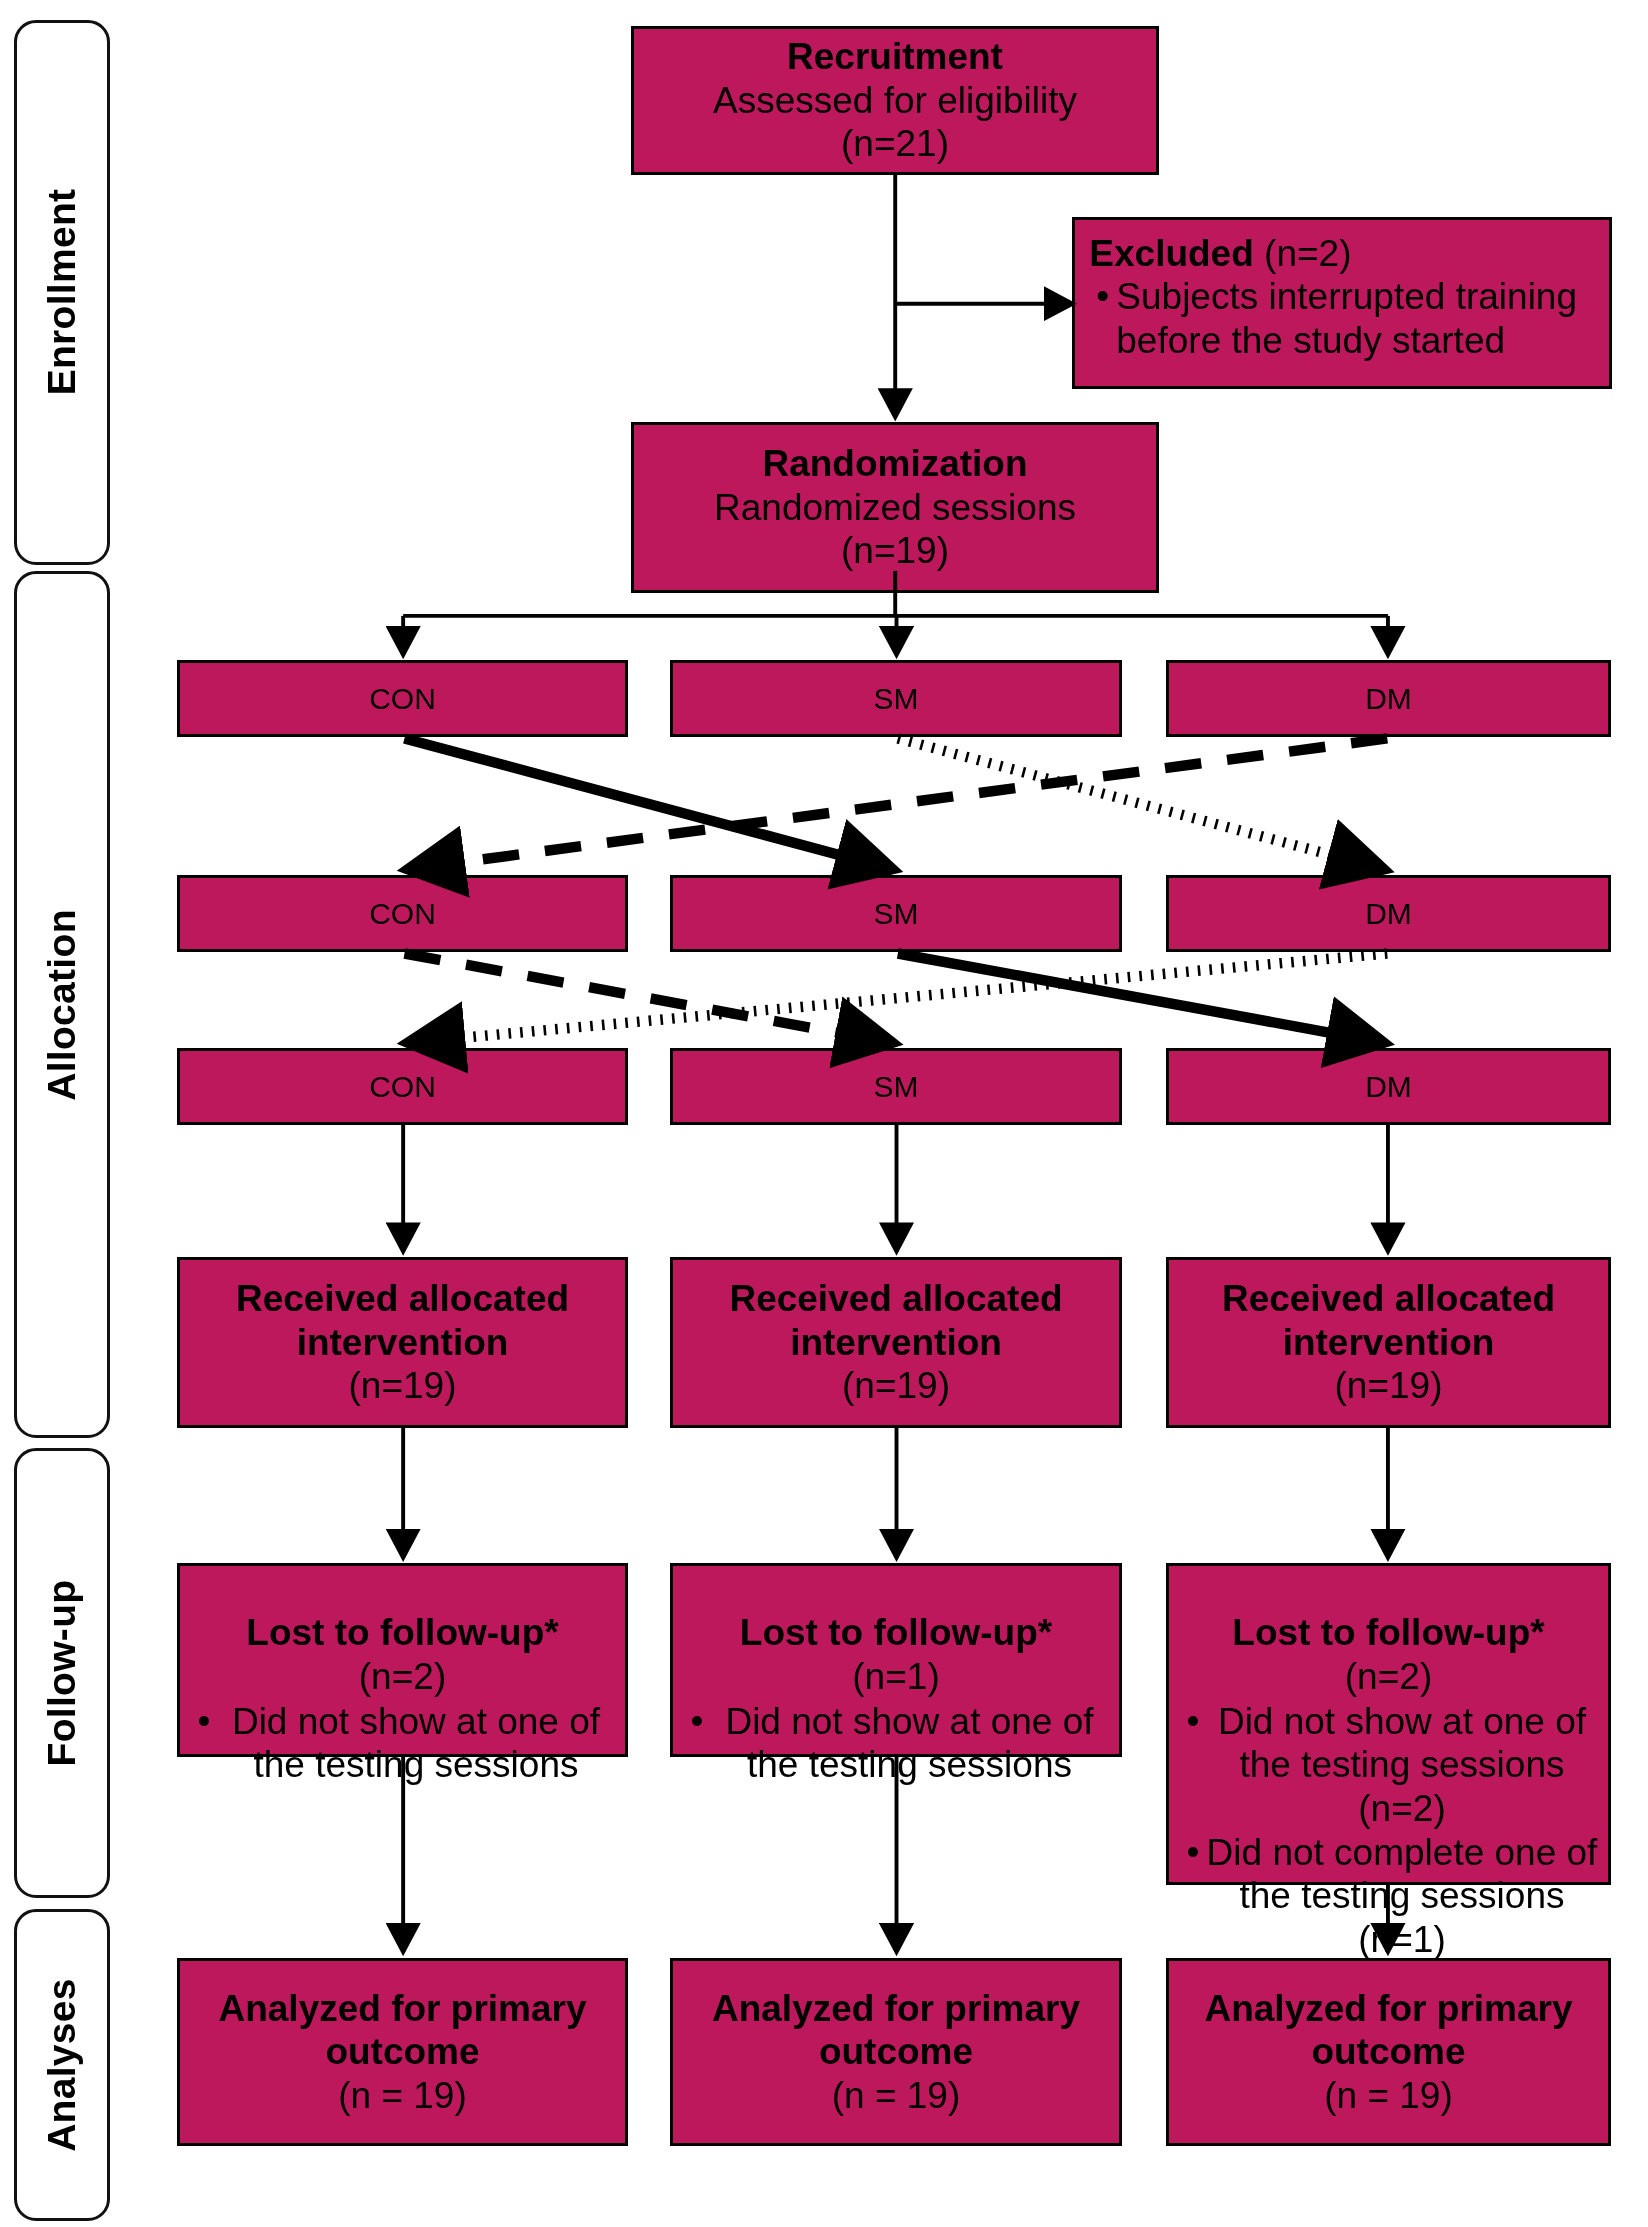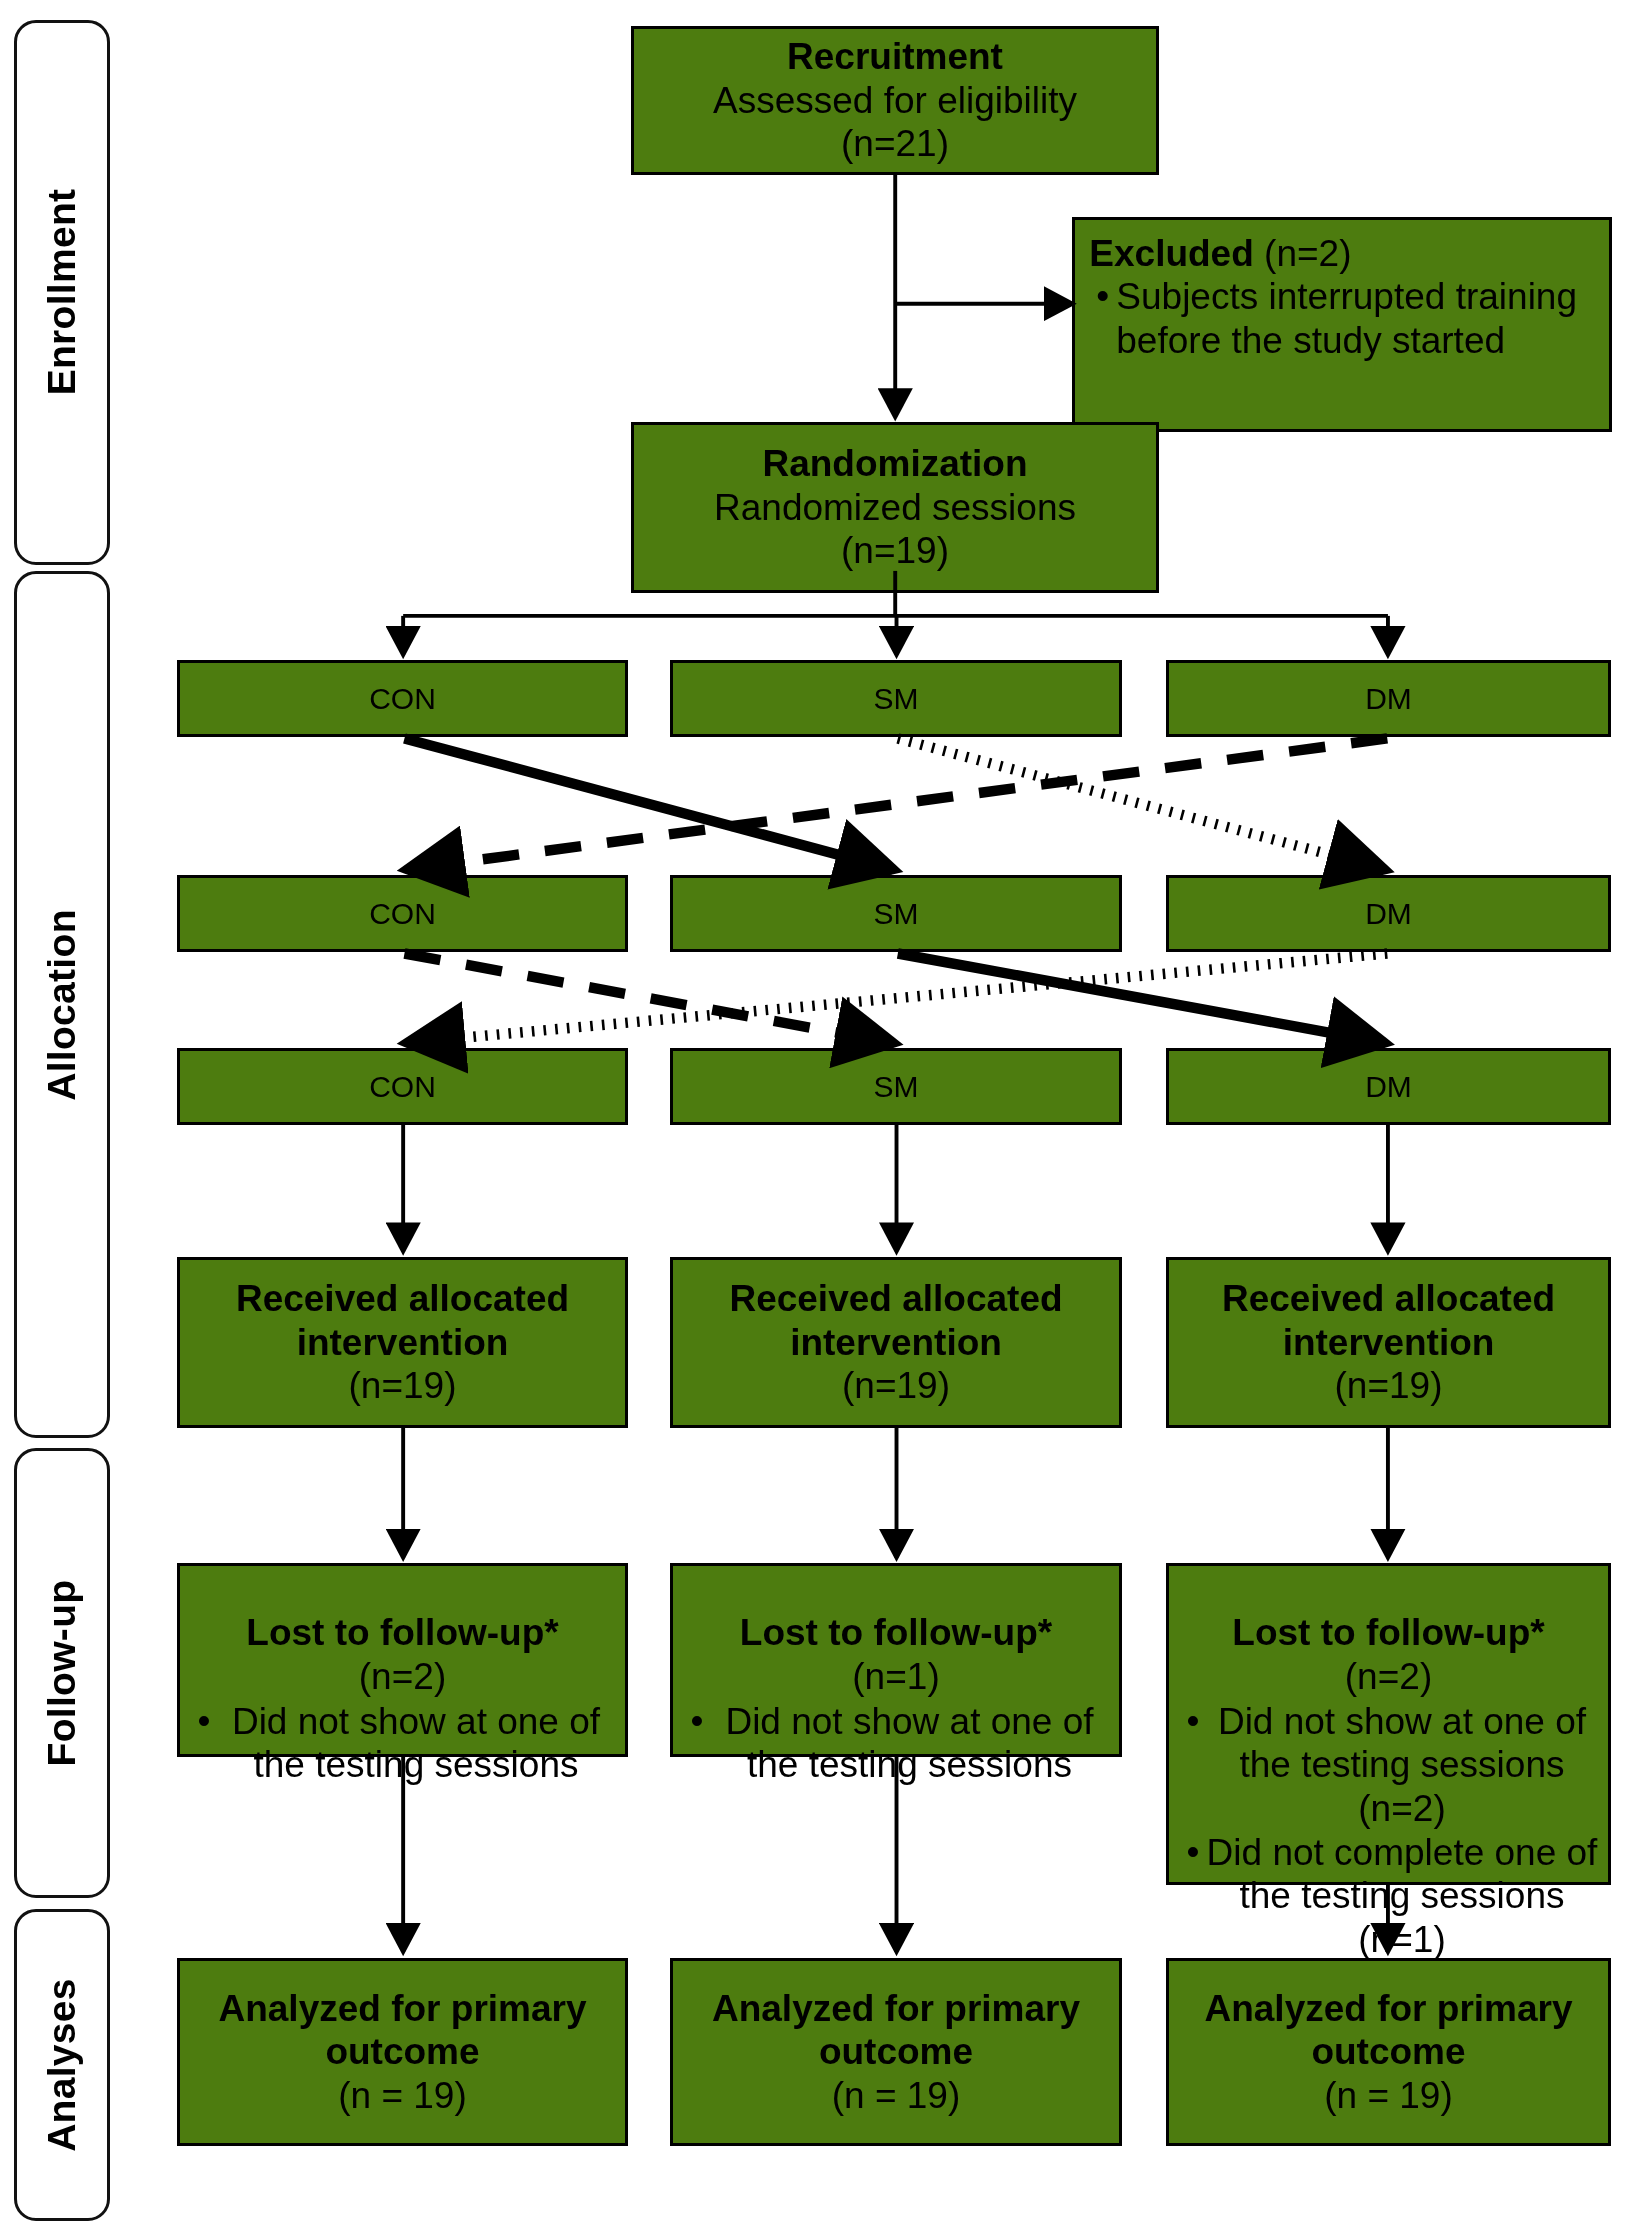--- a/index.html
+++ b/index.html
@@ -22,21 +22,21 @@
     font-weight:bold;
     font-size:39px;
     letter-spacing:0.3px;
     color:#000;
   }
 
   
   .box{
     position:absolute;
     border:3.9px solid #000;
-    background:#4d7c0f;
+    background:#be185d;
     box-sizing:border-box;
     display:flex;
     flex-direction:column;
     align-items:center;
     justify-content:center;
     text-align:center;
     color:#000;
     line-height:1.18;
   }
   .box.thin{border-width:3.3px;}
@@ -87,21 +87,21 @@
   <div class="phase" style="left:14.3px;top:1909px;width:96px;height:312px;">
     <span class="ptext">Analyses</span>
   </div>
 
   <div class="box" style="left:631px;top:26px;width:528px;height:149px;">
     <div class="bline b">Recruitment</div>
     <div class="bline">Assessed for eligibility</div>
     <div class="bline">(n=21)</div>
   </div>
 
-  <div class="box lbox" style="left:1072px;top:217px;width:540px;height:215px;">
+  <div class="box lbox" style="left:1072px;top:217px;width:540px;height:172px;">
     <div class="hdr">
       <b>Excluded</b>
       <span>(n=2)</span>
     </div>
     <div class="bullet-row">
       <span class="dot">•</span>
       <span class="btxt">Subjects interrupted training before the study started</span>
     </div>
   </div>
 

